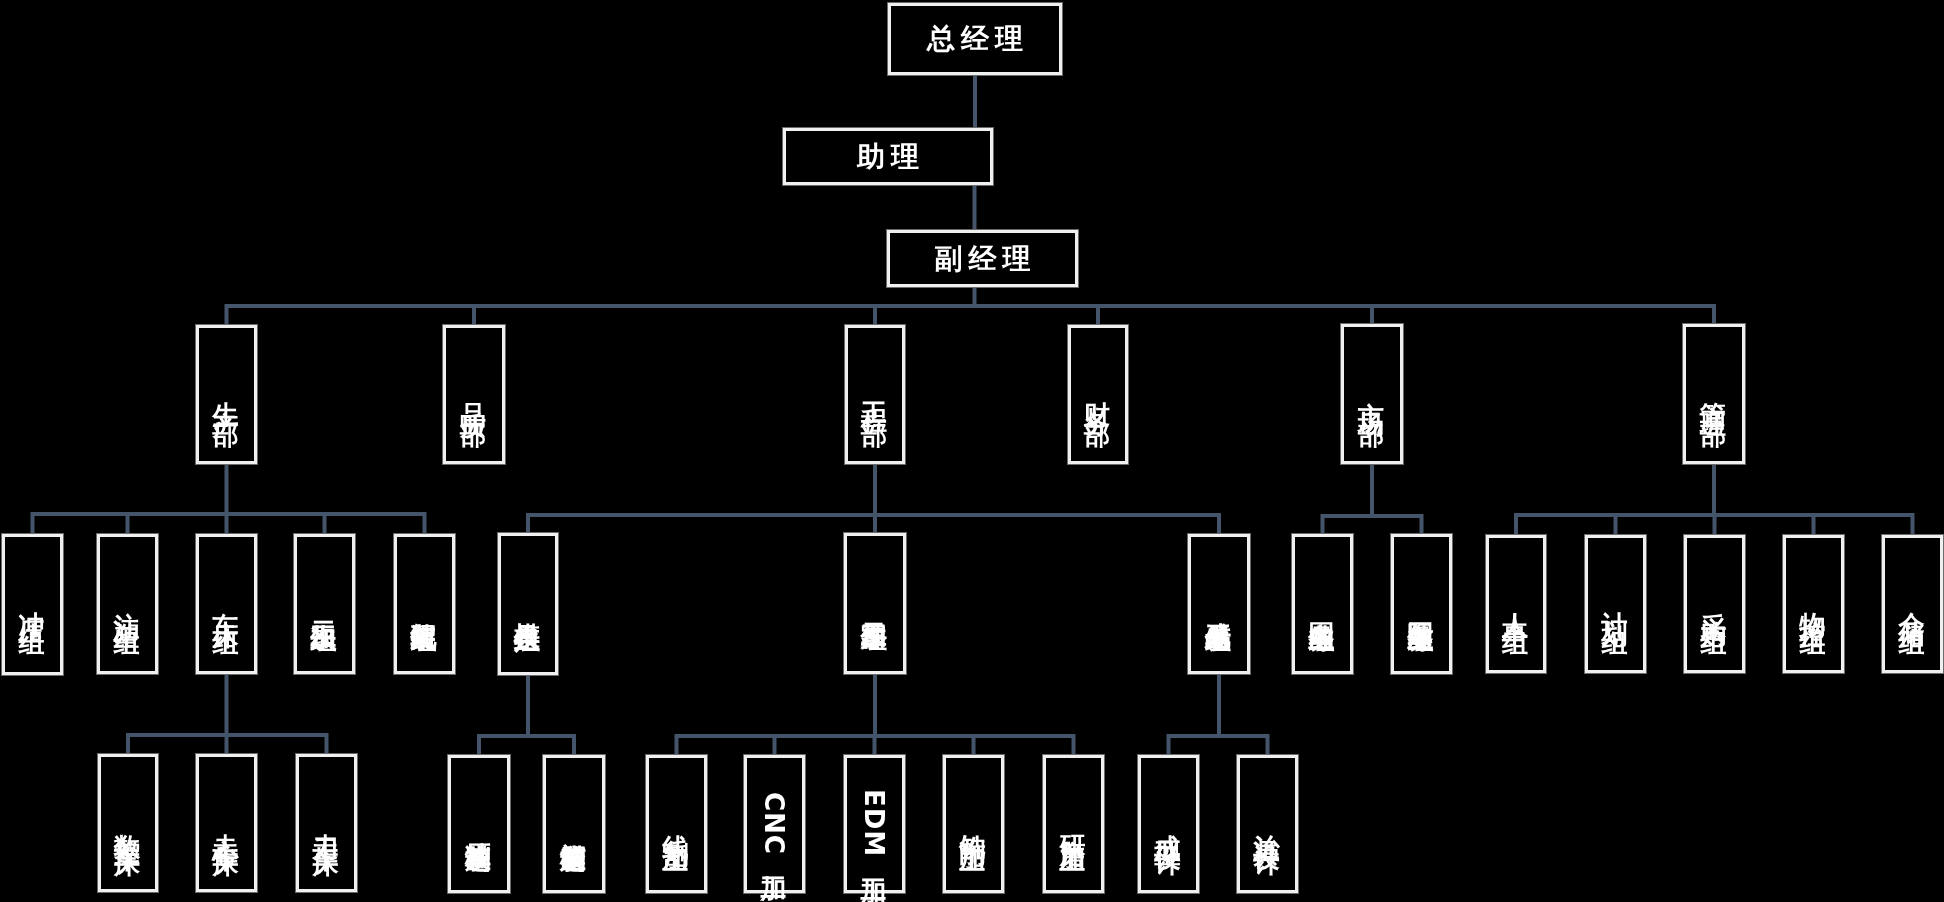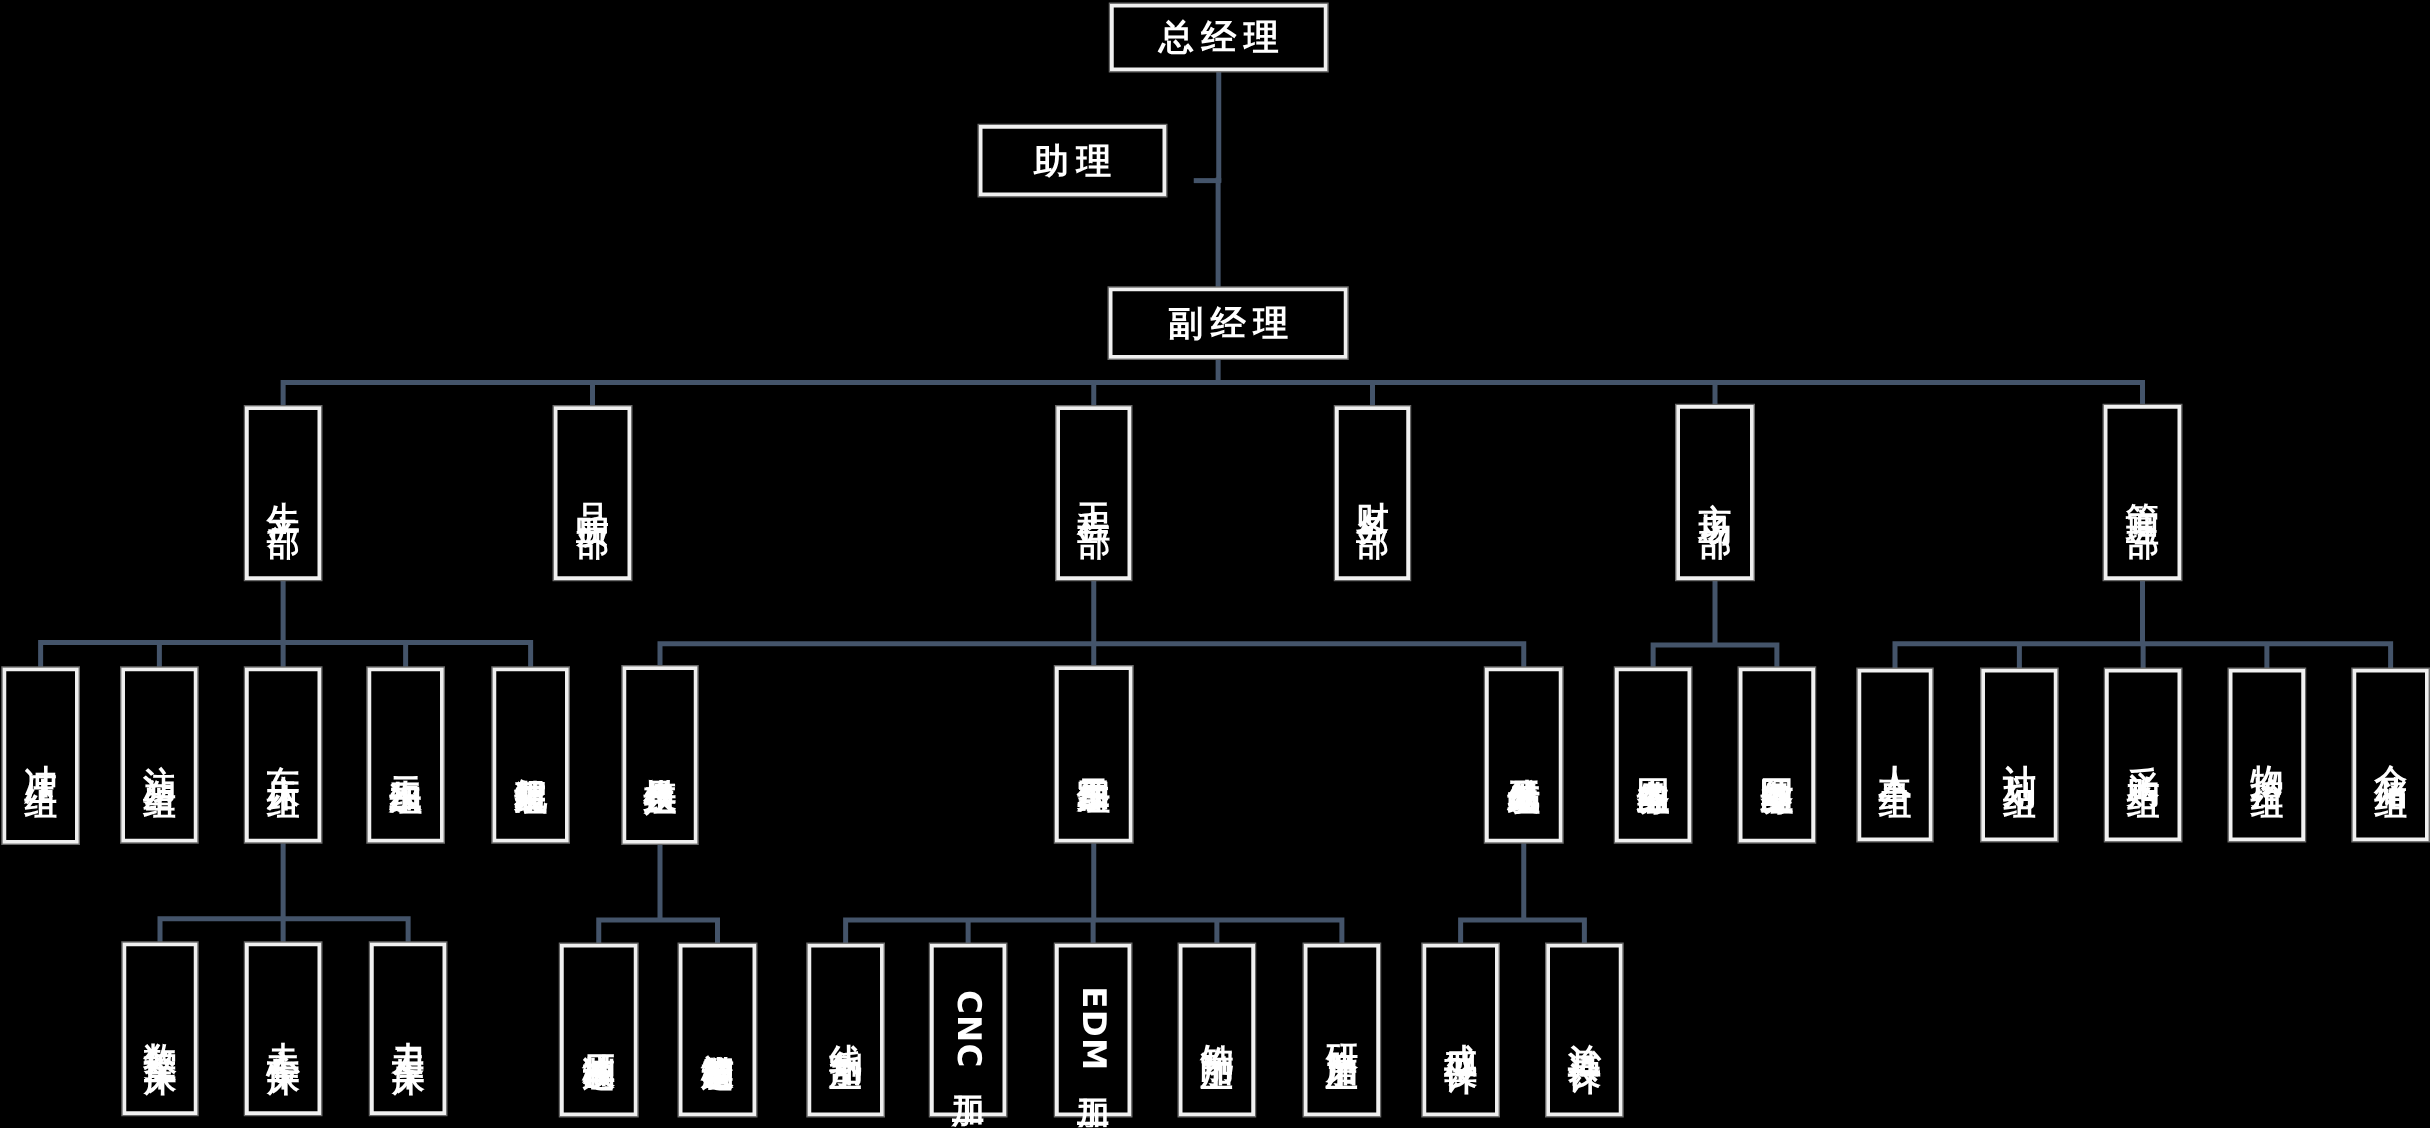--- a/index.html
+++ b/index.html
@@ -62,22 +62,22 @@
       <path d="M 226.5 464 V 514 M 32.5 514 H 424.5 M 32.5 514 V 534 M 127.5 514 V 534 M 226.5 514 V 534 M 324.5 514 V 534 M 424.5 514 V 534" stroke="#44546A" stroke-width="4" fill="none" stroke-linecap="square"></path>
       <path d="M 226.5 674 V 735 M 128 735 H 326.5 M 128 735 V 754 M 226.5 735 V 754 M 326.5 735 V 754" stroke="#44546A" stroke-width="4" fill="none" stroke-linecap="square"></path>
       <path d="M 875 464 V 515 M 528 515 H 1219 M 528 515 V 533 M 875 515 V 533 M 1219 515 V 534" stroke="#44546A" stroke-width="4" fill="none" stroke-linecap="square"></path>
       <path d="M 528 675 V 736 M 479 736 H 574 M 479 736 V 755 M 574 736 V 755" stroke="#44546A" stroke-width="4" fill="none" stroke-linecap="square"></path>
       <path d="M 875 674 V 736 M 676.5 736 H 1073.5 M 676.5 736 V 755 M 774.5 736 V 755 M 874.5 736 V 755 M 973.5 736 V 755 M 1073.5 736 V 755" stroke="#44546A" stroke-width="4" fill="none" stroke-linecap="square"></path>
       <path d="M 1219 674 V 736 M 1168.5 736 H 1267.5 M 1168.5 736 V 755 M 1267.5 736 V 755" stroke="#44546A" stroke-width="4" fill="none" stroke-linecap="square"></path>
       <path d="M 1372 464 V 516 M 1322.5 516 H 1421.5 M 1322.5 516 V 534 M 1421.5 516 V 534" stroke="#44546A" stroke-width="4" fill="none" stroke-linecap="square"></path>
       <path d="M 1714 464 V 515 M 1516 515 H 1912.5 M 1516 515 V 535 M 1615.5 515 V 535 M 1714.5 515 V 535 M 1813.5 515 V 535 M 1912.5 515 V 535" stroke="#44546A" stroke-width="4" fill="none" stroke-linecap="square"></path>
     </svg>
   <div id="nodes">
-      <div class="node horizontal" style="left: 888px; top: 3px; width: 174px; height: 54px; border-color: rgb(240, 240, 240); background: rgb(0, 0, 0); color: rgb(255, 255, 255);">总经理</div>
-      <div class="node horizontal" style="left: 783px; top: 100px; width: 150px; height: 57px; border-color: rgb(240, 240, 240); background: rgb(0, 0, 0); color: rgb(255, 255, 255);">助理</div>
+      <div class="node horizontal" style="left: 888px; top: 3px; width: 174px; height: 72px; border-color: rgb(240, 240, 240); background: rgb(0, 0, 0); color: rgb(255, 255, 255);">总经理</div>
+      <div class="node horizontal" style="left: 783px; top: 128px; width: 210px; height: 57px; border-color: rgb(240, 240, 240); background: rgb(0, 0, 0); color: rgb(255, 255, 255);">助理</div>
       <div class="node horizontal" style="left: 887px; top: 230px; width: 191px; height: 57px; border-color: rgb(240, 240, 240); background: rgb(0, 0, 0); color: rgb(255, 255, 255);">副经理</div>
       <div class="node vertical sp3" style="left: 196px; top: 325px; width: 61px; height: 139px; border-color: rgb(240, 240, 240); background: rgb(0, 0, 0); color: rgb(255, 255, 255);">生产部</div>
       <div class="node vertical sp3" style="left: 443px; top: 325px; width: 62px; height: 139px; border-color: rgb(240, 240, 240); background: rgb(0, 0, 0); color: rgb(255, 255, 255);">品质部</div>
       <div class="node vertical sp3" style="left: 845px; top: 325px; width: 60px; height: 139px; border-color: rgb(240, 240, 240); background: rgb(0, 0, 0); color: rgb(255, 255, 255);">工程部</div>
       <div class="node vertical sp3" style="left: 1068px; top: 325px; width: 60px; height: 139px; border-color: rgb(240, 240, 240); background: rgb(0, 0, 0); color: rgb(255, 255, 255);">财务部</div>
       <div class="node vertical sp3" style="left: 1341px; top: 324px; width: 62px; height: 140px; border-color: rgb(240, 240, 240); background: rgb(0, 0, 0); color: rgb(255, 255, 255);">市场部</div>
       <div class="node vertical sp3" style="left: 1683px; top: 324px; width: 62px; height: 140px; border-color: rgb(240, 240, 240); background: rgb(0, 0, 0); color: rgb(255, 255, 255);">管理部</div>
       <div class="node vertical sp3" style="left: 2px; top: 534px; width: 61px; height: 141px; border-color: rgb(240, 240, 240); background: rgb(0, 0, 0); color: rgb(255, 255, 255);">冲压组</div>
       <div class="node vertical sp3" style="left: 97px; top: 534px; width: 61px; height: 140px; border-color: rgb(240, 240, 240); background: rgb(0, 0, 0); color: rgb(255, 255, 255);">注塑组</div>
       <div class="node vertical sp3" style="left: 196px; top: 534px; width: 61px; height: 140px; border-color: rgb(240, 240, 240); background: rgb(0, 0, 0); color: rgb(255, 255, 255);">车床组</div>

